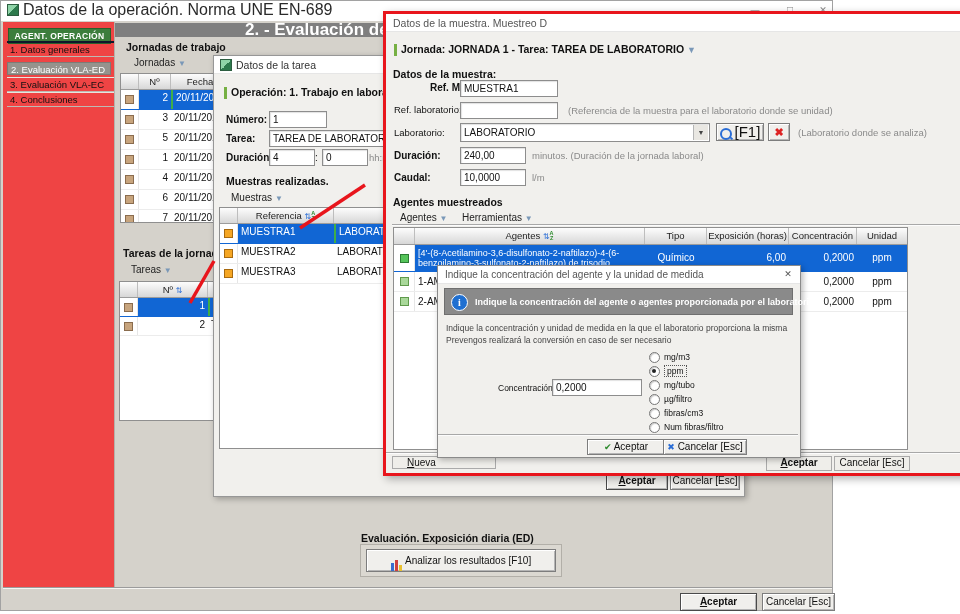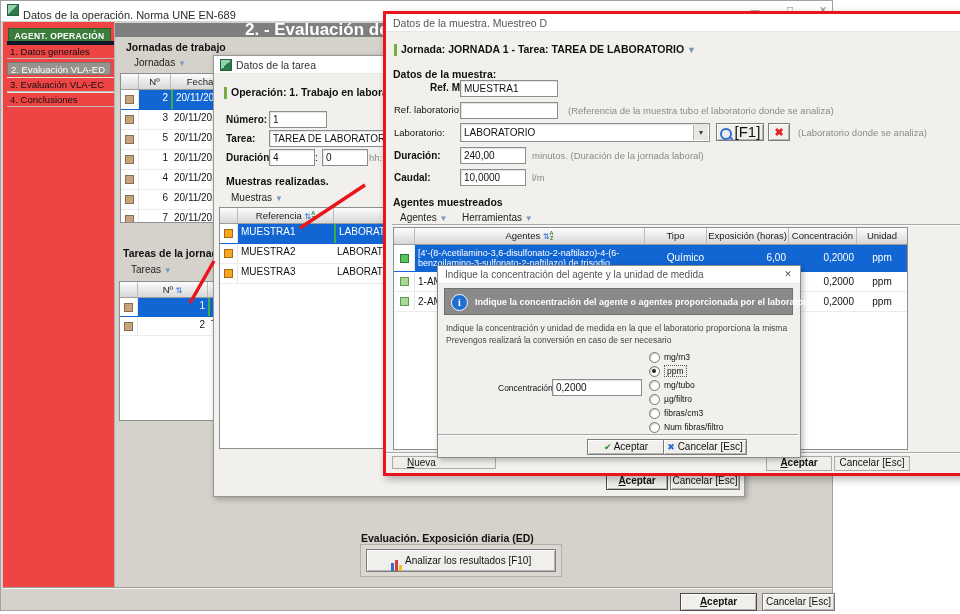--- a/index.html
+++ b/index.html
@@ -74,31 +74,31 @@
        line-height:15px;font-family:"Liberation Serif",serif;}
   svg.anno{position:absolute;left:0;top:0;z-index:60;pointer-events:none;}
 </style>
 </head>
 <body>
 
 <div class="abs" style="left:0;top:0;width:833px;height:611px;background:#d5d2cb;border:1px solid #a2a2a2;box-sizing:border-box;">
 
   <div class="abs" style="left:0;top:0;width:831px;height:20px;background:#fff;">
     <span class="appicon"></span>
-    <span class="abs" style="left:22px;top:8px;font-size:11px;color:#2a2a2a;white-space:nowrap;">Datos de la operación. Norma UNE EN-689</span>
+    <span class="abs" style="left:22px;top:0;font-size:16px;color:#2a2a2a;white-space:nowrap;">Datos de la operación. Norma UNE EN-689</span>
     <span class="abs" style="left:746px;top:4px;width:16px;text-align:center;color:#888;font-size:9px;">—</span>
     <span class="abs" style="left:781px;top:3px;width:16px;text-align:center;color:#888;font-size:10px;">□</span>
     <span class="abs" style="left:814px;top:4px;width:16px;text-align:center;color:#888;font-size:9px;">✕</span>
   </div>
 
   <div class="abs" style="left:2px;top:21px;width:111px;height:566px;background:#ef4444;border-right:1px solid #b4b1aa;">
     <div class="abs" style="left:5px;top:6px;width:101px;height:14px;background:#3c7d3c;border:1px solid #2a5f2a;
                 color:#fff;font-size:8.5px;font-weight:bold;text-align:center;line-height:14px;letter-spacing:.3px;">AGENT. OPERACIÓN</div>
     <div class="abs" style="left:4px;top:19px;width:104px;height:13px;font-size:9.5px;line-height:13px;padding-left:3px;
-                border-bottom:1px solid #bdbab3;border-top:4px solid #0f172a;">1. Datos generales</div>
+                border-bottom:1px solid #bdbab3;border-top:2px solid #0f172a;">1. Datos generales</div>
     <div class="abs" style="left:4px;top:40px;width:104px;height:13px;font-size:9.5px;line-height:13px;padding-left:3px;
                 background:#96938d;color:#fff;border:1px solid #7e7b76;box-sizing:border-box;">2. Evaluación VLA-ED</div>
     <div class="abs" style="left:4px;top:55px;width:104px;height:13px;font-size:9.5px;line-height:13px;padding-left:3px;
                 border-bottom:1px solid #bdbab3;border-top:1px solid #e8e5de;">3. Evaluación VLA-EC</div>
     <div class="abs" style="left:4px;top:70px;width:104px;height:13px;font-size:9.5px;line-height:13px;padding-left:3px;
                 border-bottom:1px solid #bdbab3;border-top:1px solid #e8e5de;">4. Conclusiones</div>
   </div>
 
   <div class="abs" style="left:114px;top:21px;width:717px;height:566px;background:#d5d2cb;">
     <div class="abs" style="left:0;top:1px;width:717px;height:14px;background:#7f7f7f;">
@@ -289,21 +289,21 @@
     <span class="dd" style="font-size:9px;">▼</span>
   </div>
 
   <div class="lbl b" style="left:7px;top:54px;font-size:10.5px;">Datos de la muestra:</div>
 
   <div class="lbl b" style="left:4px;top:68px;padding-left:40px;">Ref. Muestra:</div>
   <div class="inp" style="left:74px;top:66px;width:90px;height:13px;">MUESTRA1</div>
 
   <div class="lbl" style="left:8px;top:90px;font-size:9.5px;">Ref. laboratorio:</div>
   <div class="inp" style="left:74px;top:88px;width:90px;height:13px;"></div>
-  <div class="lbl note" style="left:182px;top:91px;">(Referencia de la muestra tubo el laboratorio donde se analiza)</div>
+  <div class="lbl note" style="left:182px;top:91px;">(Referencia de la muestra para el laboratorio donde se unidad)</div>
 
   <div class="lbl" style="left:8px;top:113px;font-size:9.5px;">Laboratorio:</div>
   <div class="inp" style="left:74px;top:109px;width:242px;height:15px;line-height:15px;">
     <span>LABORATORIO</span>
     <span class="combo-arrow">▼</span>
   </div>
   <div class="btn" style="left:330px;top:109px;width:46px;height:16px;line-height:16px;">
     <span class="mag"></span>
     <span style="font-size:15px;">[F1]</span>
   </div>
@@ -341,21 +341,21 @@
       <div class="c" style="width:62px;">Tipo</div>
       <div class="c" style="width:82px;">Exposición (horas)</div>
       <div class="c" style="width:68px;">Concentración</div>
       <div class="c" style="width:50px;border-right:none;">Unidad</div>
     </div>
     <div class="trow sel" style="height:26px;">
       <div class="cc" style="width:21px;background:#fff;border-right:1px solid #e6e6e6;">
           <span class="chk grnb"></span>
         </div>
       <div class="c" style="width:230px;font-size:9px;white-space:normal;line-height:10px;padding-top:3px;">[4'-(8-Acetilamino-3,6-disulfonato-2-naftilazo)-4-(6-benzoilamino-3-sulfonato-2-naftilazo) de trisodio</div>
-      <div class="c" style="width:62px;text-align:right;padding-top:7px;">Químico</div>
+      <div class="c" style="width:62px;text-align:center;padding-top:7px;">Químico</div>
       <div class="c rnum" style="width:82px;padding-top:7px;">6,00</div>
       <div class="c rnum" style="width:68px;padding-top:7px;">0,2000</div>
       <div class="c" style="width:50px;text-align:center;padding-top:7px;">ppm</div>
     </div>
     <div class="trow" style="height:19px;">
       <div class="cc" style="width:21px;border-right:1px solid #e6e6e6;">
           <span class="chk grn"></span>
         </div>
       <div class="c" style="width:230px;padding-top:4px;">1-AMINOPRO</div>
       <div class="c" style="width:62px;text-align:center;padding-top:4px;"></div>

